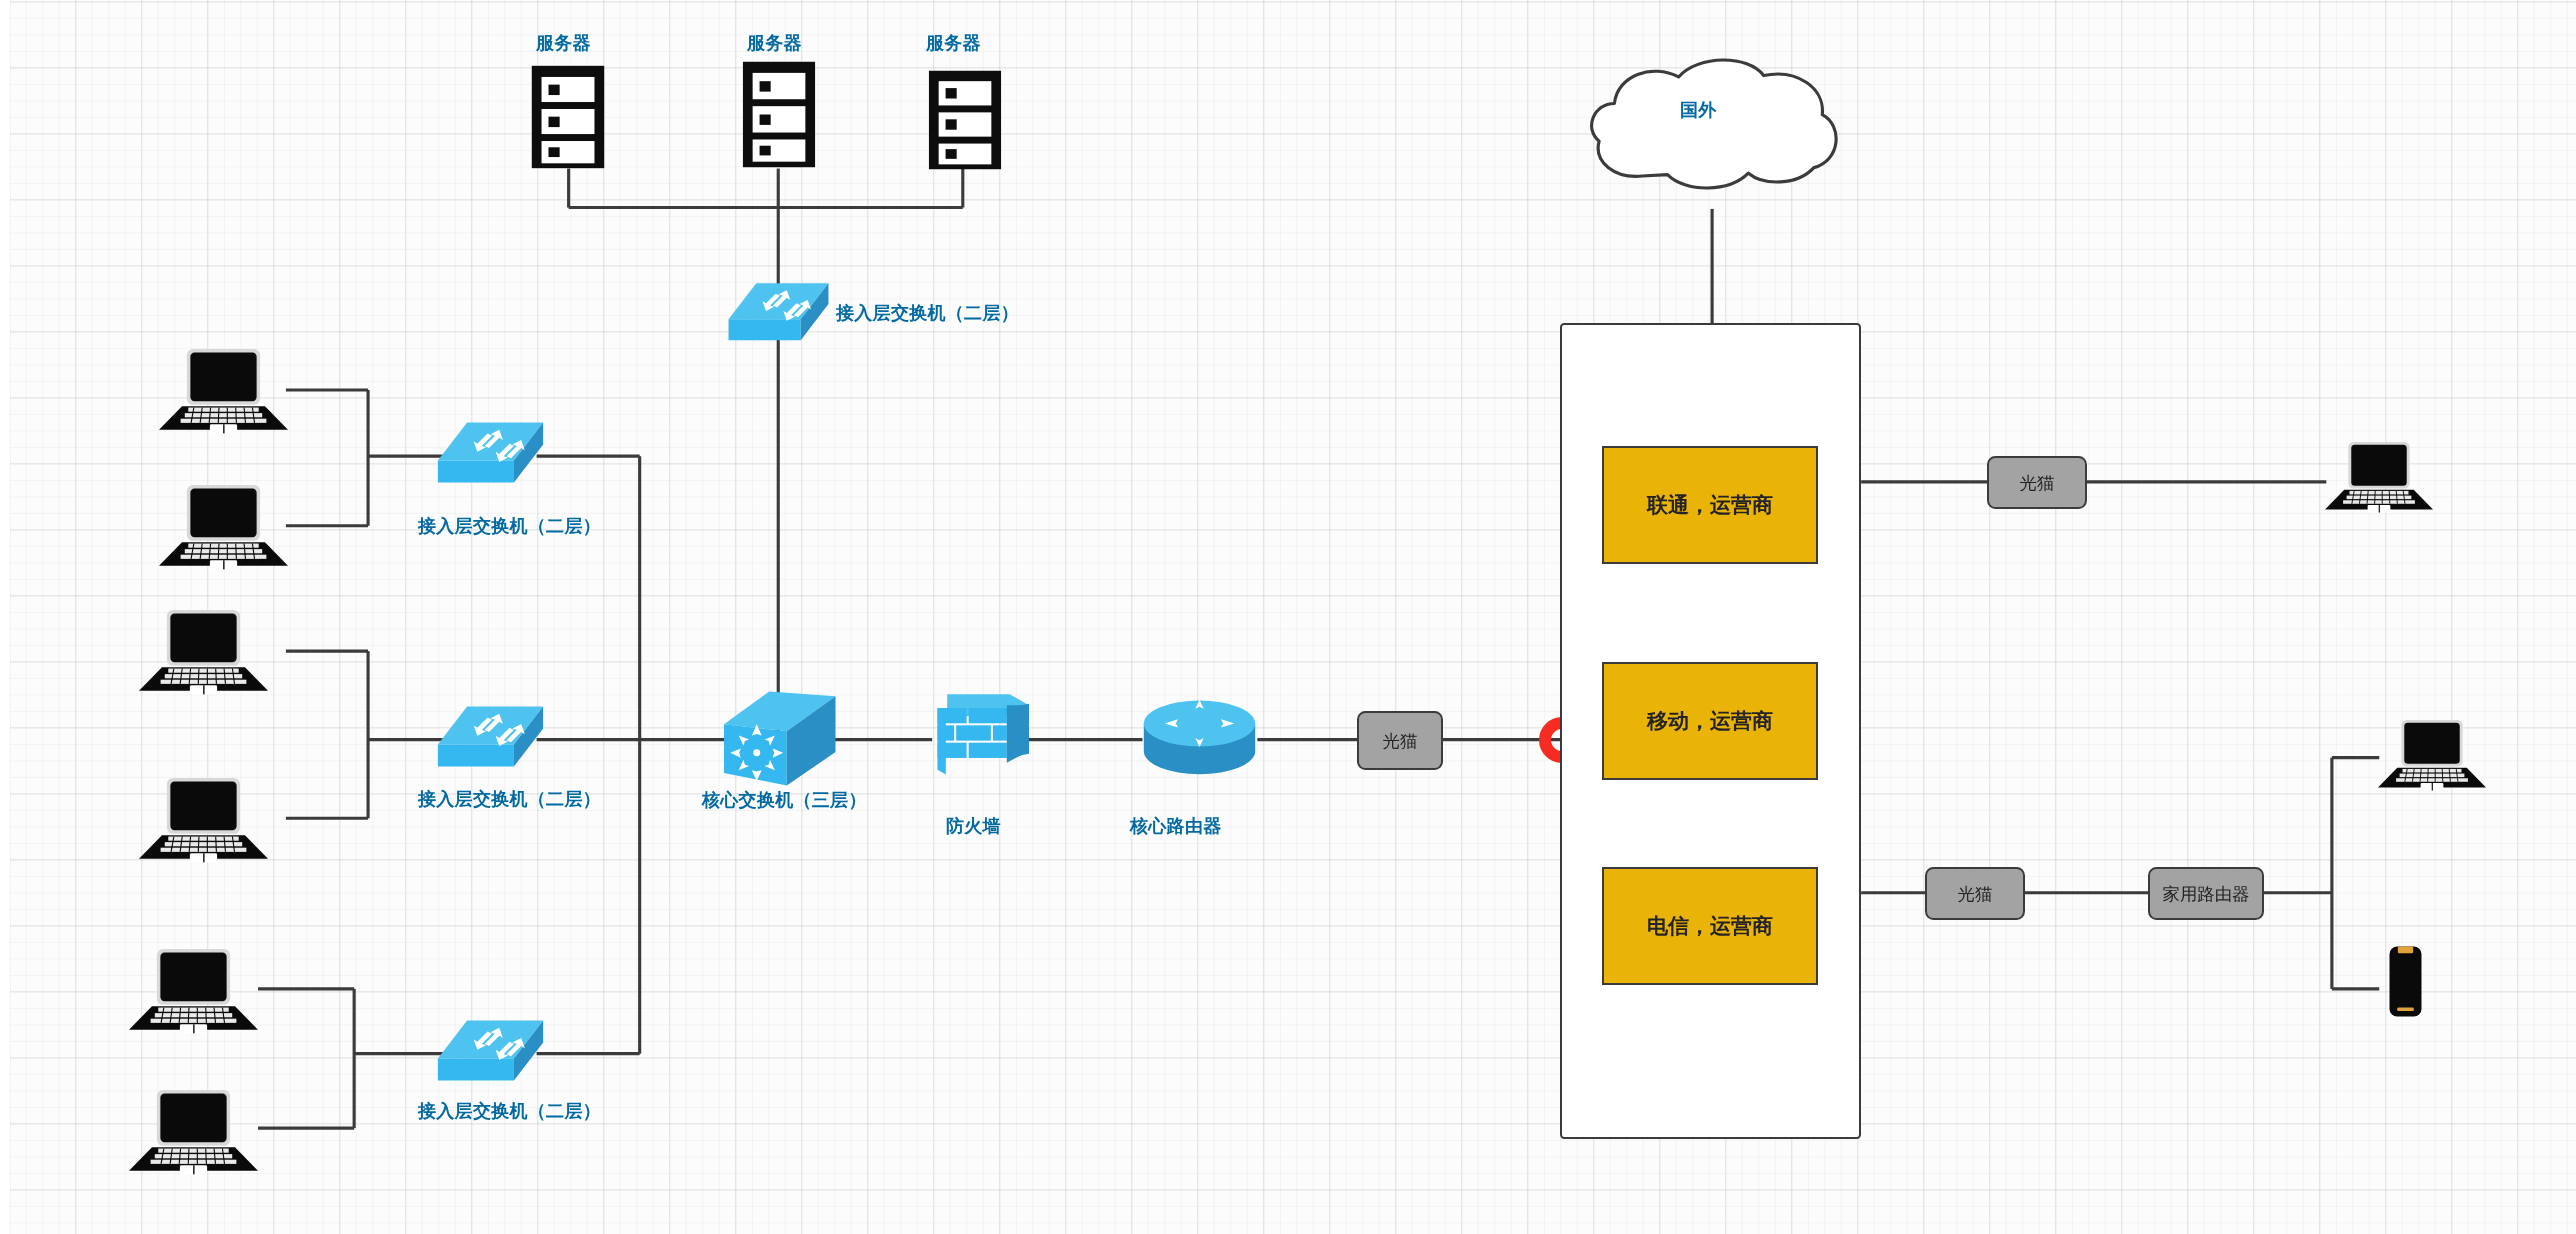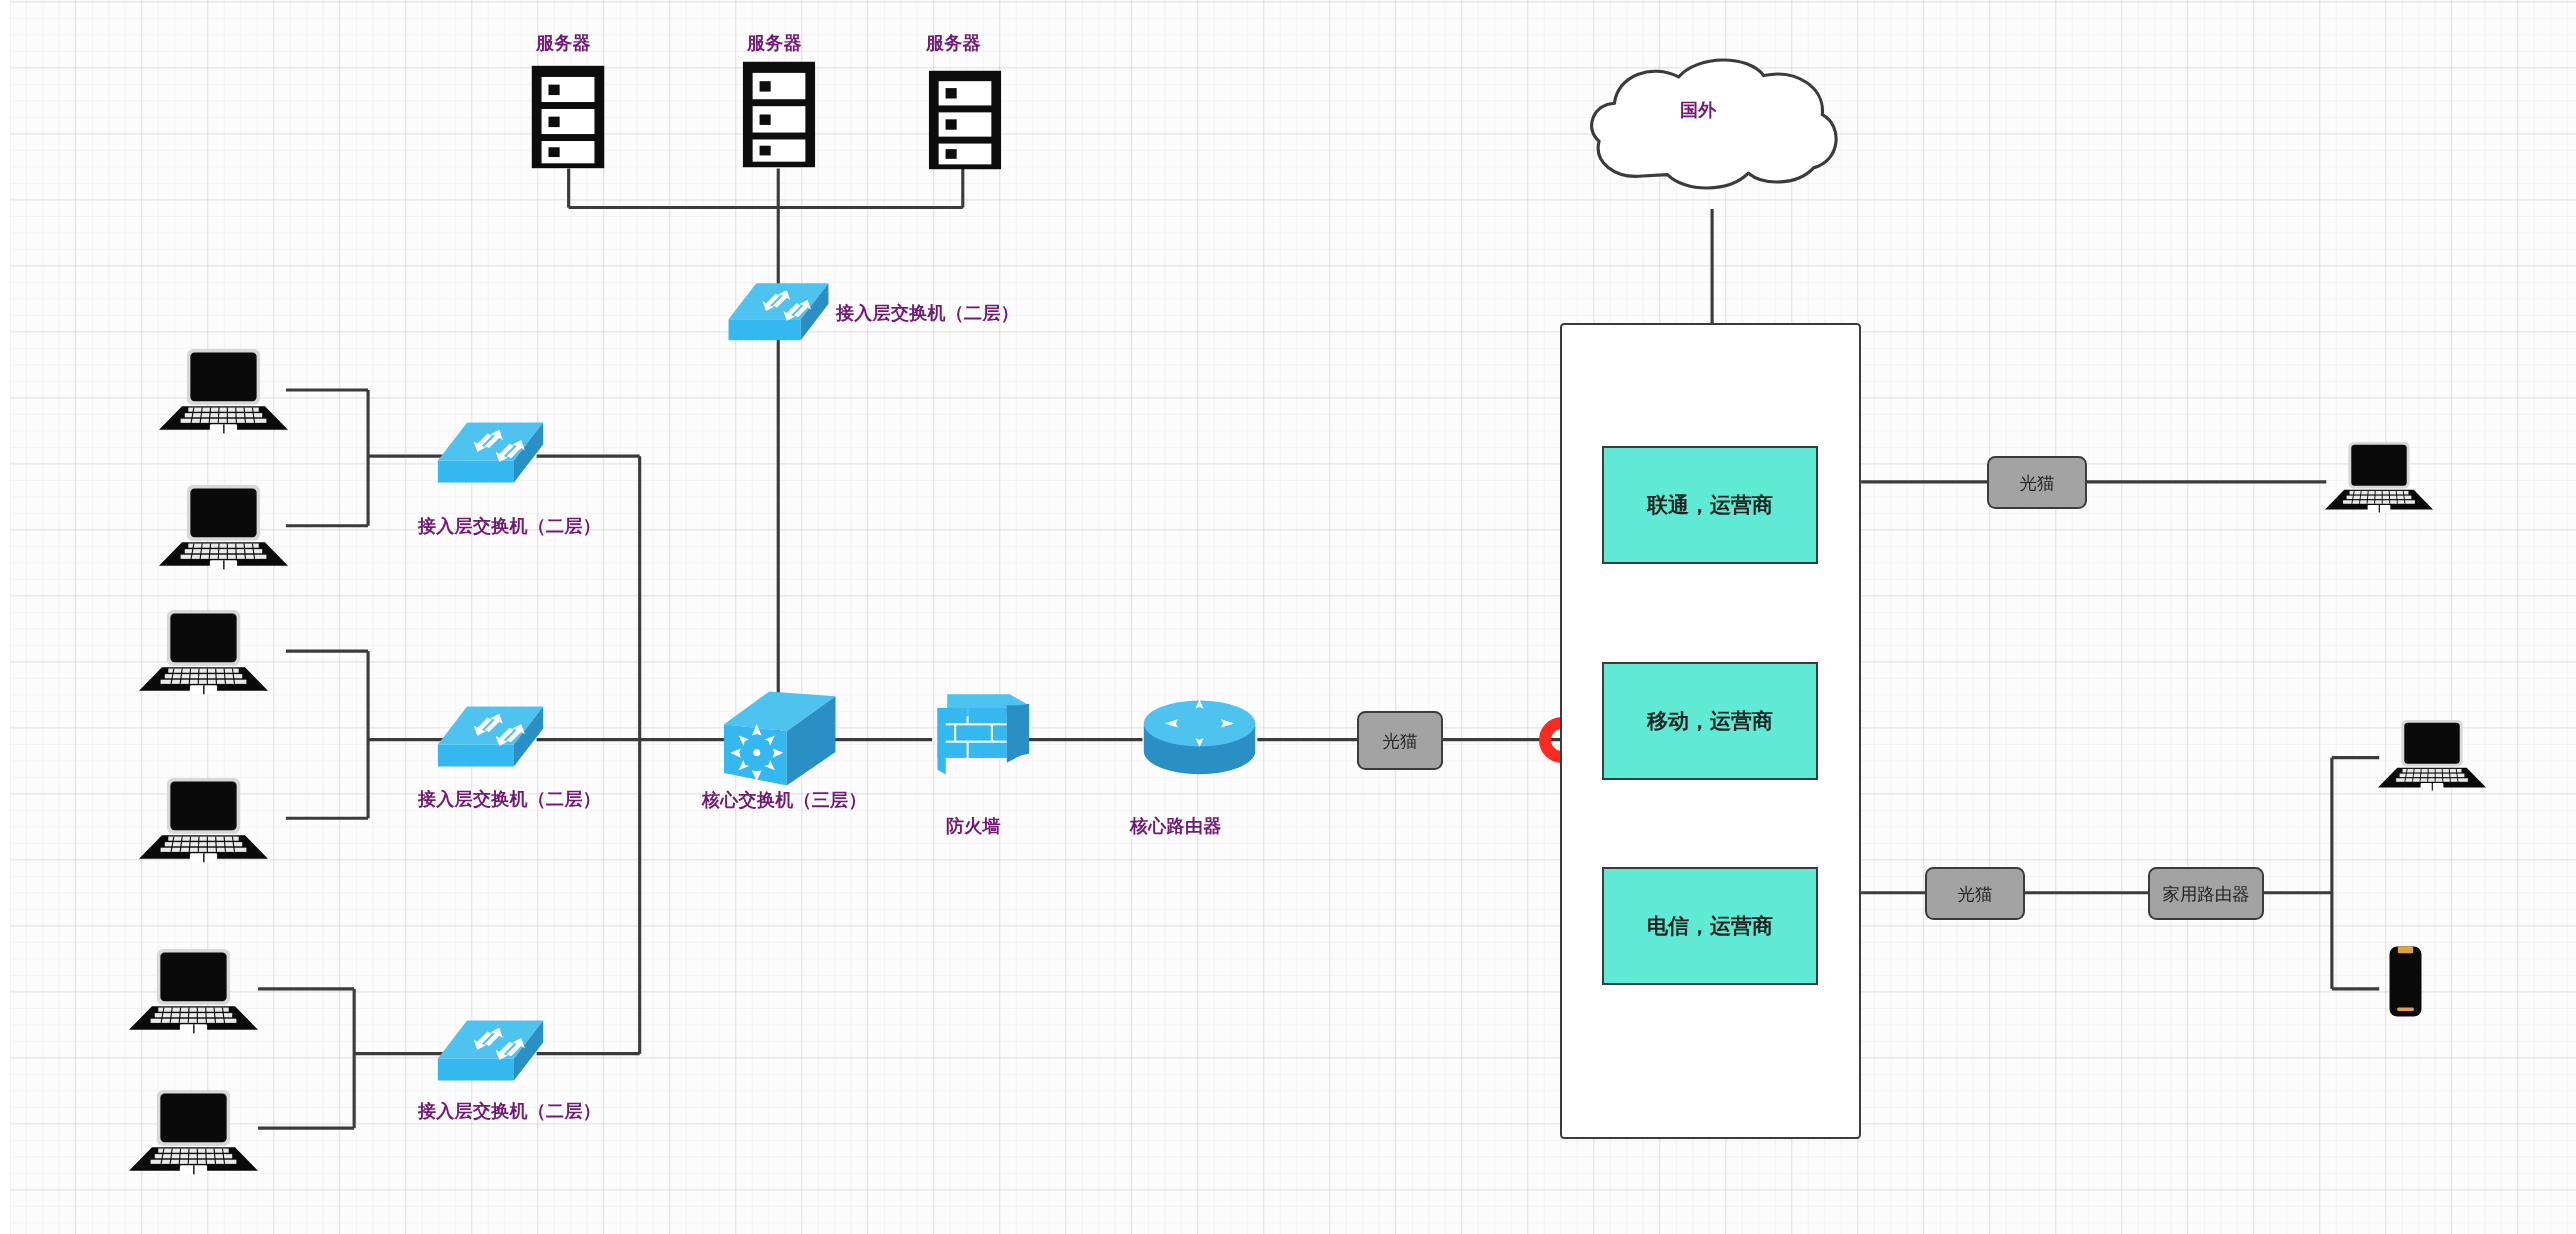--- a/index.html
+++ b/index.html
@@ -28,41 +28,41 @@
       66px 66px,
       66px 66px,
       16.5px 16.5px,
       16.5px 16.5px;
     background-position:-0.7px 1.4px,-0.7px 1.4px,-0.7px 1.4px,-0.7px 1.4px;
   }
   #wires{position:absolute;left:0;top:0;width:2576px;height:1234px;}
   .node{position:absolute;}
   .lbl{
     position:absolute;
-    color:#701a75;
+    color:#0369a1;
     font-size:18px;
     font-weight:700;
     white-space:nowrap;
     letter-spacing:0.3px;
   }
   
   .rbox{
     position:absolute;
     background:#a3a3a3;
     border:2.1px solid #3b3b3b;
     border-radius:8.4px;
     display:flex;align-items:center;justify-content:center;
     color:#232323;
     font-size:17.4px;
     box-sizing:border-box;
   }
   
   .sqbox{
     position:absolute;
-    background:#5eead4;
+    background:#eab308;
     border:2.8px solid #3b3b3b;
     display:flex;align-items:center;justify-content:center;
     color:#232323;
     font-size:21px;
     font-weight:700;
     box-sizing:border-box;
   }
   #isp-container{
     position:absolute;
     background:#ffffff;

